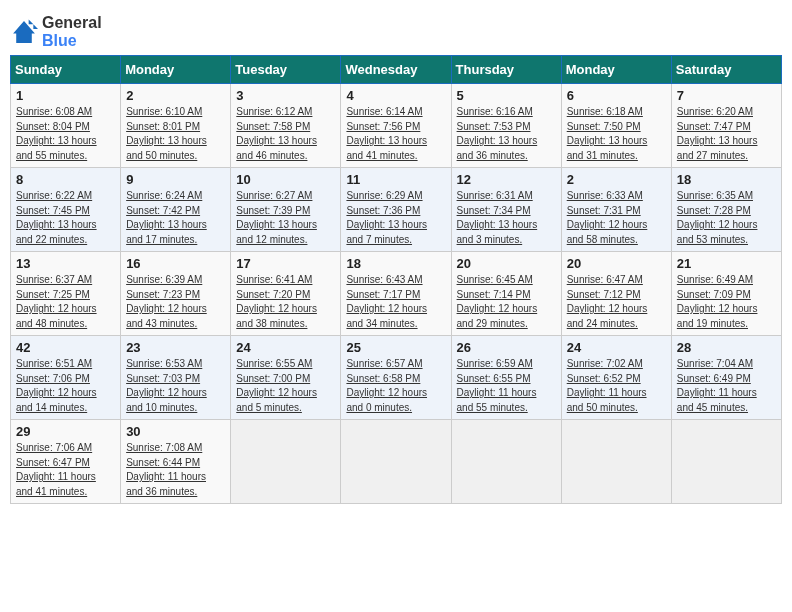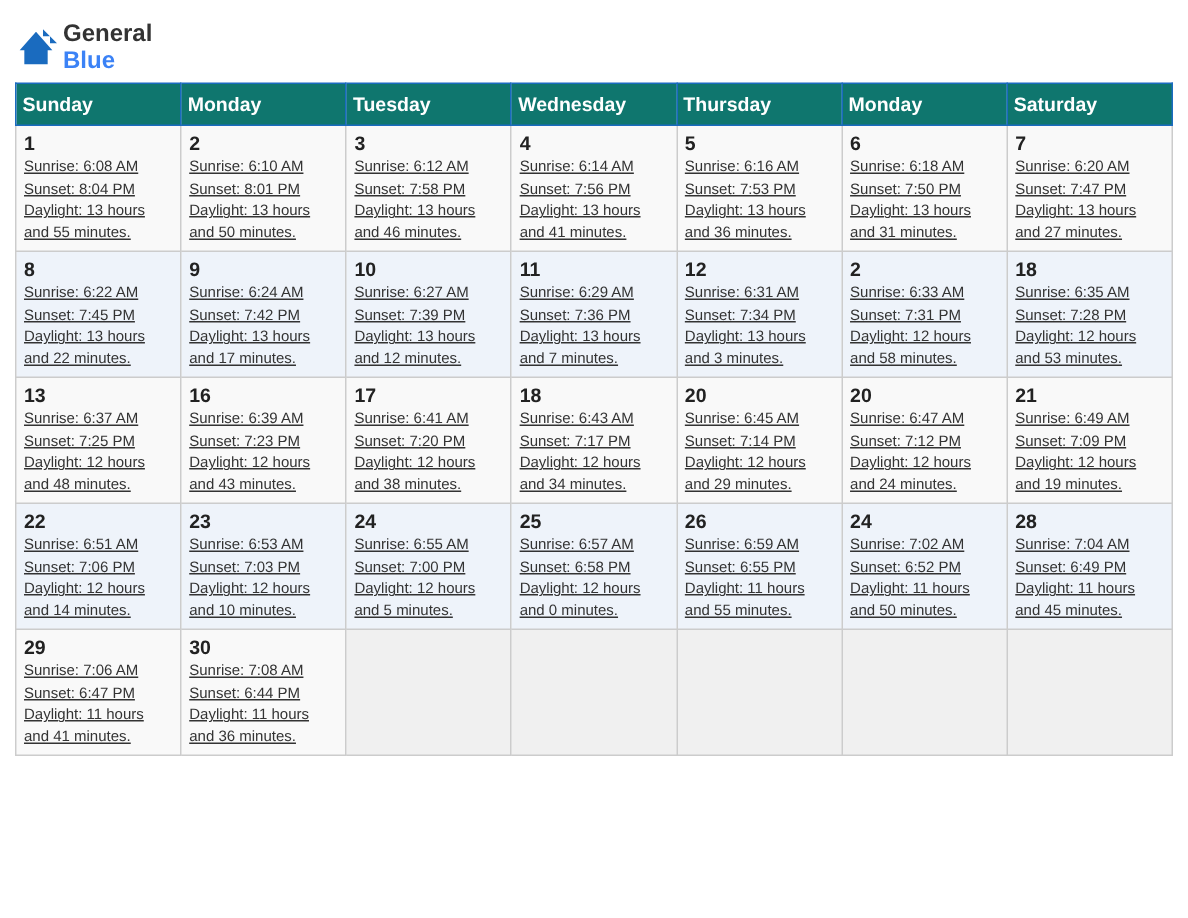--- a/index.html
+++ b/index.html
@@ -290,21 +290,21 @@
         <span class="day-number">21</span>
         <div class="day-detail">
           Sunrise: 6:49 AM<br>
           Sunset: 7:09 PM<br>
           Daylight: 12 hours and 19 minutes.
         </div>
       </td>
       </tr>
       <tr>
         <td>
-        <span class="day-number">22</span>
+        <span class="day-number">42</span>
         <div class="day-detail">
           Sunrise: 6:51 AM<br>
           Sunset: 7:06 PM<br>
           Daylight: 12 hours and 14 minutes.
         </div>
       </td>
         <td>
         <span class="day-number">23</span>
         <div class="day-detail">
           Sunrise: 6:53 AM<br>

